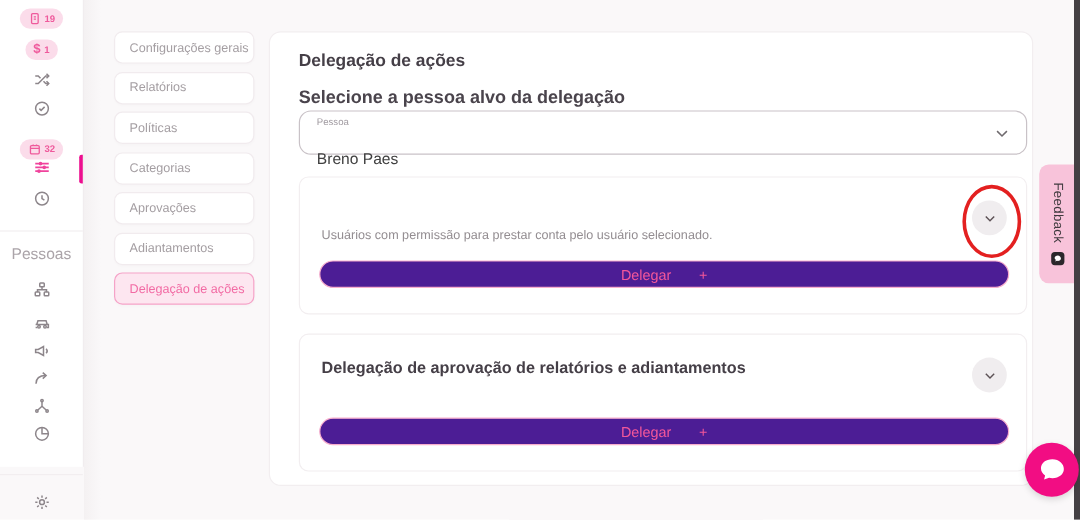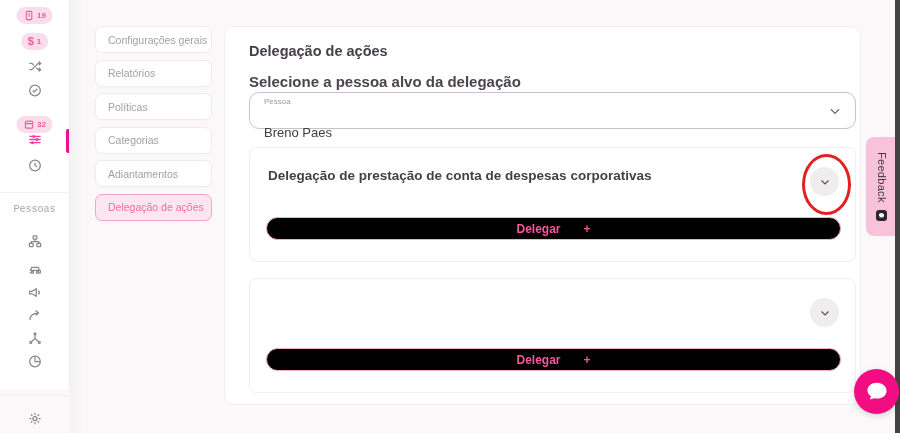--- a/index.html
+++ b/index.html
@@ -15,21 +15,21 @@
   .rail-item{position:absolute;left:50%;transform:translateX(-50%);display:flex;align-items:center;justify-content:center;cursor:pointer;}
   .rail-icon{width:15px;height:15px;color:#8d868b;}
   .rail-icon svg{width:15px;height:15px;display:block;}
   .pill{background:#fbdcea;border-radius:9px;height:17px;padding:0 7px;display:flex;align-items:center;gap:3px;color:#ef5a9c;}
   .pill .rail-icon{width:11px;height:11px;color:#ef5a9c;}
   .pill .rail-icon svg{width:11px;height:11px;}
   .pill .count{font-size:8px;font-weight:700;}
   .rail-active{color:#f0439c;}
   .rail-indicator{position:absolute;right:0;top:129px;width:3px;height:24px;background:#ec0f8f;border-radius:2px 0 0 2px;}
   .rail-divider{position:absolute;left:0;width:69px;height:1px;background:#f2eef0;}
-  .rail-label{position:absolute;left:0;width:69px;text-align:center;font-size:10px;color:#aba4a9;font-family:Liberation Mono, monospace;}
+  .rail-label{position:absolute;left:0;width:69px;text-align:center;font-size:13px;color:#aba4a9;}
 
   
   .side-col{position:absolute;left:70px;top:0;width:146px;height:433px;
     background:linear-gradient(to right,#f4f1f2 0px,rgba(250,248,249,0) 14px);}
   .menu{position:absolute;left:95px;top:26px;display:flex;flex-direction:column;gap:6.5px;}
   .menu-item{box-sizing:border-box;width:117px;height:27px;background:#ffffff;border:1px solid #f1ebee;
     border-radius:7px;display:flex;align-items:center;padding-left:12px;font-size:10.5px;color:#a49ea2;
     box-shadow:0 1px 2px rgba(0,0,0,0.015);cursor:pointer;white-space:nowrap;}
   .menu-item.active{background:#fde6f0;border-color:#f5a3c8;color:#f26ba4;}
 
@@ -44,22 +44,22 @@
   .select-label{position:absolute;left:14px;top:4px;font-size:8px;color:#a09aa0;}
   .select-value{position:absolute;left:14px;top:15px;font-size:13px;color:#404040;margin-top:17px;}
   .select-chevron{position:absolute;right:13px;top:11px;width:14px;height:14px;color:#6f6a6e;}
   .select-chevron svg{width:14px;height:14px;display:block;}
 
   .deleg-card{position:absolute;left:24px;width:607px;height:115px;box-sizing:border-box;
     border:1px solid #f2eef0;border-radius:8px;background:#fff;}
   .card-title{position:absolute;left:18px;top:20px;font-size:13.5px;font-weight:700;color:#453f47;white-space:nowrap;}
   .card-desc{position:absolute;left:18px;top:42px;font-size:10.5px;color:#938d91;white-space:nowrap;}
   .delegar-btn{position:absolute;left:16px;top:69px;width:575px;height:23px;box-sizing:border-box;
-    border:1.5px solid #f8aecd;border-radius:13px;background:#000000;display:flex;align-items:center;justify-content:center;
-    gap:23px;color:#f4579a;font-size:12px;font-weight:700;cursor:pointer;font-family:inherit;}
+    border:1.5px solid #f8aecd;border-radius:13px;background:#4c1d95;display:flex;align-items:center;justify-content:center;
+    gap:23px;color:#f4579a;font-size:12px;font-weight:400;cursor:pointer;font-family:inherit;}
   .collapse-btn{position:absolute;left:560px;top:19px;width:29px;height:29px;border:none;border-radius:50%;
     background:#f0edef;display:flex;align-items:center;justify-content:center;color:#5c5155;cursor:pointer;}
   .collapse-btn svg{width:12px;height:12px;display:block;}
   .annotation-ellipse{position:absolute;left:552px;top:6px;width:43px;height:55px;border:3px solid #e32020;
     border-radius:50%;pointer-events:none;}
 
   
   .feedback-tab{position:absolute;left:866px;top:137px;width:31px;height:99px;background:#f8c3da;
     border-radius:8px 0 0 8px;display:flex;flex-direction:column;align-items:center;justify-content:center;
     gap:7px;cursor:pointer;}
@@ -214,53 +214,55 @@
     </span>
   </div>
 </nav>
 
 <div class="side-col"></div>
 <nav class="menu">
   <div class="menu-item">Configurações gerais</div>
   <div class="menu-item">Relatórios</div>
   <div class="menu-item">Políticas</div>
   <div class="menu-item">Categorias</div>
+  <div class="menu-item">Aprovações</div>
   <div class="menu-item">Adiantamentos</div>
   <div class="menu-item active">Delegação de ações</div>
 </nav>
 
 <main class="main-card">
   <h1 class="page-title" style="margin:0;">Delegação de ações</h1>
   <div class="page-subtitle">Selecione a pessoa alvo da delegação</div>
 
   <div class="select-field">
     <span class="select-label">Pessoa</span>
     <span class="select-value">Breno Paes</span>
     <span class="select-chevron">
       <svg viewBox="0 0 24 24" fill="none" stroke="currentColor" stroke-width="2.2">
           <path d="M5 9l7 7 7-7"></path>
         </svg>
     </span>
   </div>
 
   <section class="deleg-card" style="top:120px;">
-    <div class="card-title">Delegação de prestação de conta de despesas corporativas</div>
+    <div class="card-desc">Usuários com permissão para prestar conta pelo usuário selecionado.</div>
     <button class="delegar-btn">
       <span>Delegar</span>
       <span>+</span>
     </button>
     <button class="collapse-btn">
       <svg viewBox="0 0 24 24" fill="none" stroke="currentColor" stroke-width="2.4">
           <path d="M5 9l7 7 7-7"></path>
         </svg>
     </button>
     <div class="annotation-ellipse"></div>
   </section>
 
   <section class="deleg-card" style="top:251px;">
+    <div class="card-title">Delegação de aprovação de relatórios e adiantamentos</div>
     <button class="delegar-btn">
       <span>Delegar</span>
       <span>+</span>
     </button>
     <button class="collapse-btn">
       <svg viewBox="0 0 24 24" fill="none" stroke="currentColor" stroke-width="2.4">
           <path d="M5 9l7 7 7-7"></path>
         </svg>
     </button>
   </section>

